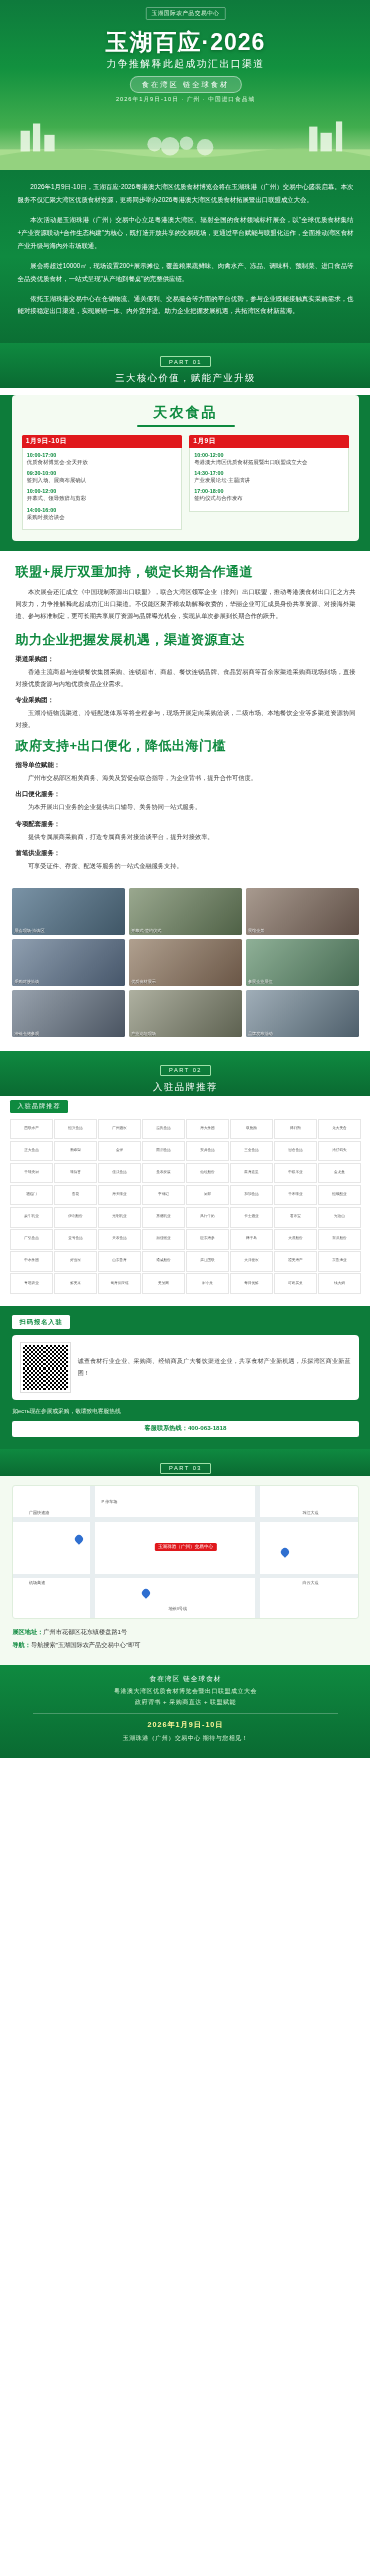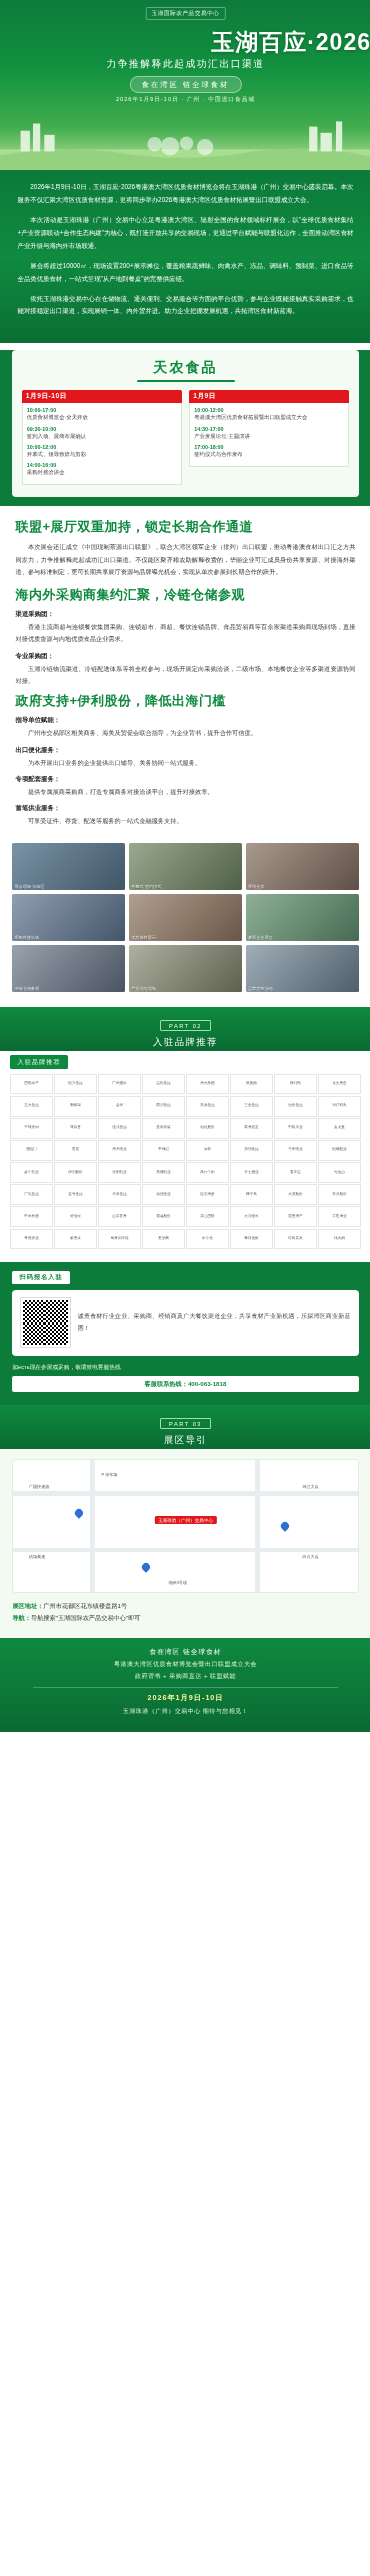--- a/index.html
+++ b/index.html
@@ -19,21 +19,21 @@
     background: linear-gradient(180deg,#0e7a3c 0%, #12913f 40%, #41ad4e 75%, #bfe3a0 100%);
     overflow: hidden;
   }
   .hero-logo {
     position: absolute; top: 7.2px; left: 50%; transform: translateX(-50%);
     font-size: 5.7px; color: #eafbe7; letter-spacing: 0.5px;
     border: 0.5px solid rgba(255,255,255,.35); border-radius: 1.5px;
     padding: 1.5px 5.2px;
   }
   .hero-title {
-    position: absolute; top: 27px; left: 0; right: 0; text-align: right;
+    position: absolute; top: 27px; left: 0; right: 0; text-align: center;
     font-size: 23px; font-weight: bold; color: #fff;
     text-shadow: 0 1px 3.1px rgba(0,60,20,.45);
     letter-spacing: 1px;
   }
   .hero-sub {
     position: absolute; top: 58px; left: 0; right: 0; text-align: center;
     font-size: 9.8px; color: #ffffff; letter-spacing: 1.5px;
   }
   .hero-ribbon {
     position: absolute; top: 76px; left: 50%; transform: translateX(-50%);
@@ -257,20 +257,24 @@
     <div class="hero-meta">2026年1月9日-10日 · 广州 · 中国进口食品城</div>
   </div>
 
   <div class="greenbody">
     <p>2026年1月9日-10日，玉湖百应·2026粤港澳大湾区优质食材博览会将在玉湖珠港（广州）交易中心盛装启幕。本次服务不仅汇聚大湾区优质食材资源，更将同步举办2026粤港澳大湾区优质食材拓展暨出口联盟成立大会。</p>
     <p>本次活动是玉湖珠港（广州）交易中心立足粤港澳大湾区、辐射全国的食材领域标杆展会，以"全球优质食材集结+产业资源联动+合作生态构建"为核心，既打造开放共享的交易现场，更通过平台赋能与联盟化运作，全面推动湾区食材产业升级与海内外市场联通。</p>
     <p>展会将超过10000㎡，现场设置200+展示摊位，覆盖粮果蔬鲜味、肉禽水产、冻品、调味料、预制菜、进口食品等全品类优质食材，一站式呈现"从产地到餐桌"的完整供应链。</p>
     <p>依托玉湖珠港交易中心在仓储物流、通关便利、交易撮合等方面的平台优势，参与企业既能接触真实采购需求，也能对接稳定出口渠道，实现展销一体、内外贸并进。助力企业把握发展机遇，共拓湾区食材新蓝海。</p>
   </div>
 
+  <div class="part-banner">
+    <div class="part-tag">PART 01</div>
+    <div class="part-title">三大核心价值，赋能产业升级</div>
+  </div>
   <div class="part-wrap">
     <div class="sched-card">
       <div class="sched-head">天农食品</div>
       <div class="sched-head-rule"></div>
       <div class="sched-cols">
         <div class="sched-col">
           <div class="sched-day">1月9日-10日</div>
           <div class="sched-body">
             <div class="sched-item">
               <div class="sched-time">10:00-17:00</div>
@@ -308,27 +312,27 @@
           </div>
         </div>
       </div>
     </div>
   </div>
 
   <div class="white">
     <div class="wtitle">联盟+展厅双重加持，锁定长期合作通道</div>
     <div class="wlead">本次展会还汇成立《中国现制茶源出口联盟》，联合大湾区领军企业（排列）出口联盟，推动粤港澳食材出口汇之方共同发力，力争推解释此起成功汇出口渠道。不仅能区聚齐粮农助解释收费的，华丽企业可汇成员身份共享资源、对接海外渠道、参与标准制定，更可长期共享展厅资源与品牌曝光机会，实现从单次参展到长期合作的跃升。</div>
 
-    <div class="wtitle">海内外采购商集约汇聚，冷链仓储参观</div>
+    <div class="wtitle">助力企业把握发展机遇，渠道资源直达</div>
     <div class="rowhead">渠道采购团：</div>
     <div class="para">香港主流商超与连锁餐饮集团采购、连锁超市、商超、餐饮连锁品牌、食品贸易商等百余家渠道采购商现场到场，直接对接优质货源与内地优质食品企业需求。</div>
     <div class="rowhead">专业采购团：</div>
     <div class="para">玉湖冷链物流渠道、冷链配送体系等将全程参与，现场开展定向采购洽谈，二级市场、本地餐饮企业等多渠道资源协同对接。</div>
 
-    <div class="wtitle">政府支持+伊利股份，降低出海门槛</div>
+    <div class="wtitle">政府支持+出口便化，降低出海门槛</div>
     <div class="rowhead">指导单位赋能：</div>
     <div class="para">广州市交易部区相关商务、海关及贸促会联合指导，为企业背书，提升合作可信度。</div>
     <div class="rowhead">出口便化服务：</div>
     <div class="para">为本开展出口业务的企业提供出口辅导、关务协同一站式服务。</div>
     <div class="rowhead">专项配套服务：</div>
     <div class="para">提供专属展商采购商，打造专属商务对接洽谈平台，提升对接效率。</div>
     <div class="rowhead">首笔供业服务：</div>
     <div class="para">可享受证件、存货、配送等服务的一站式金融服务支持。</div>
   </div>
 
@@ -447,21 +451,20 @@
     <div class="qr-card">
       <div class="qr-box"></div>
       <div class="qr-txt">诚查食材行业企业、采购商、经销商及广大餐饮渠道企业，共享食材产业新机遇，乐探湾区商业新蓝图！</div>
     </div>
     <div class="qr-note">如есть现在参展或采购，敬请致电客服热线</div>
     <div class="qr-phone">客服联系热线：400-063-1818</div>
   </div>
 
   <div class="part-banner">
     <div class="part-tag">PART 03</div>
-    <div class="part-title">展区导引</div>
   </div>
   <div class="mapsec">
     <div class="map-card">
       <div class="map-road" style="left:0;top:31px;width:100%;height:5.2px;"></div>
       <div class="map-road" style="left:0;top:88px;width:100%;height:4.1px;"></div>
       <div class="map-road" style="left:77px;top:0;width:4.6px;height:100%;"></div>
       <div class="map-road" style="left:242px;top:0;width:4.6px;height:100%;"></div>
       <div class="map-pin" style="left:62px;top:49px;"></div>
       <div class="map-pin" style="left:268px;top:62px;"></div>
       <div class="map-pin" style="left:129px;top:103px;"></div>

